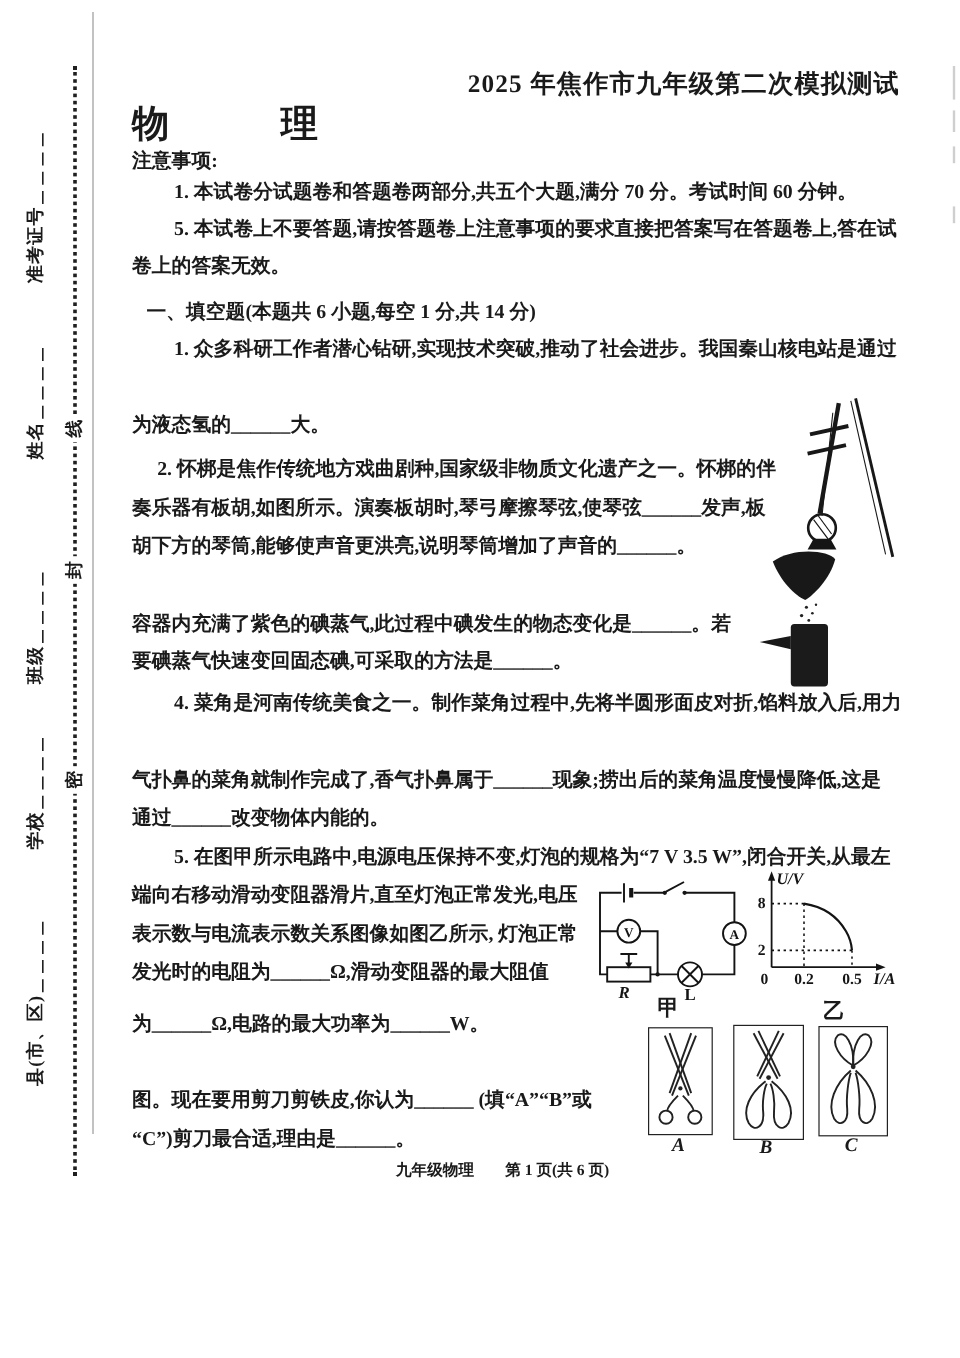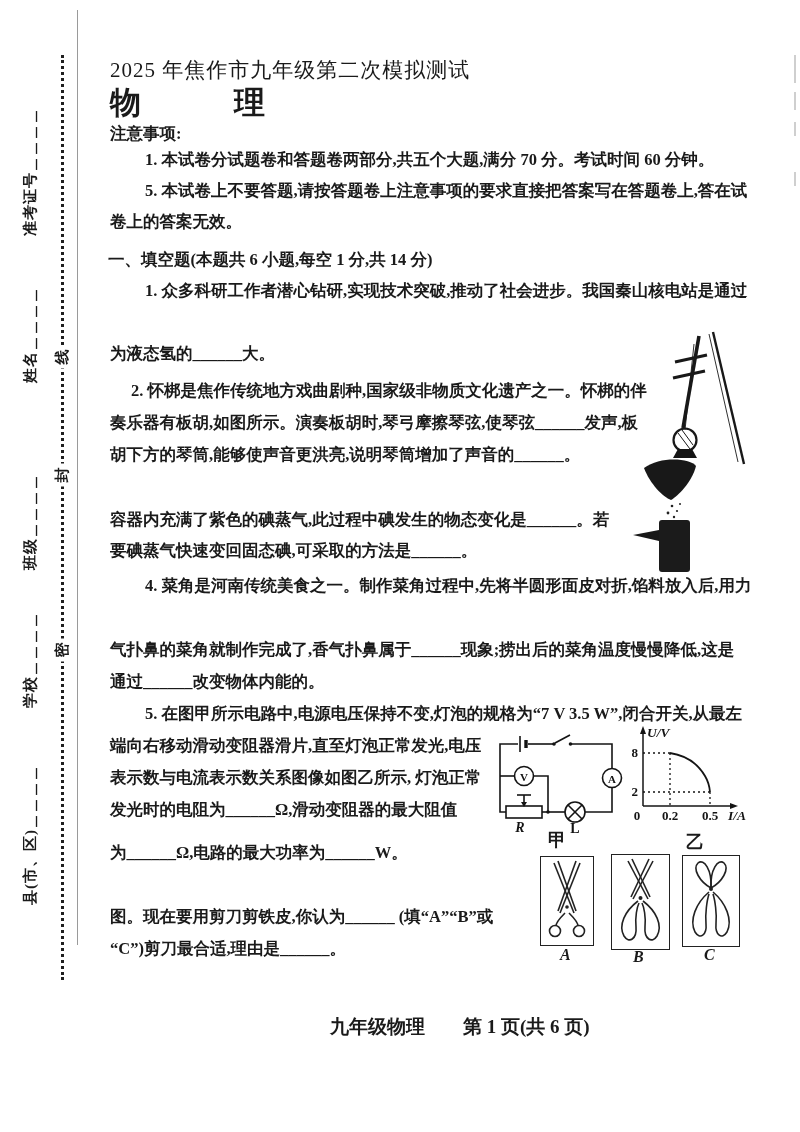--- a/index.html
+++ b/index.html
@@ -3,38 +3,38 @@
 <meta charset="utf-8">
 <style>
   html,body{margin:0;padding:0;background:#e8e8e8;}
   .page{
     position:relative;width:800px;height:1132px;background:#ffffff;
     font-family:"Liberation Serif","DejaVu Serif",serif;color:#1a1a1a;
     overflow:hidden;margin:0 auto;
   }
   .tl{position:absolute;white-space:nowrap;font-size:16.5px;font-weight:700;line-height:1.2;}
   .b{font-weight:700;}
-  .title1{position:absolute;left:110px;width:640px;text-align:left;font-size:21px;font-weight:400;letter-spacing:1px;}
+  .title1{position:absolute;left:110px;width:640px;text-align:right;font-size:21px;font-weight:700;letter-spacing:1px;}
   .subject{position:absolute;left:110px;width:640px;text-align:left;font-size:31px;font-weight:700;}
   .vfield{
     position:absolute;left:30px;transform:translate(-50%,-50%) rotate(-90deg);
     white-space:nowrap;font-size:15px;font-weight:700;letter-spacing:1px;
   }
   .sealline{position:absolute;left:61px;top:55px;height:925px;width:0;border-left:3px dotted #1f1f1f;}
   .sealchar{
     position:absolute;left:62px;transform:translate(-50%,-50%) rotate(-90deg);
     background:#fff;padding:0 4px;font-size:15px;font-weight:700;
   }
   .foldline{position:absolute;left:77px;top:10px;width:1px;height:935px;background:#9a9a9a;}
   .artifact{position:absolute;width:2px;background:#cfcfcf;}
   .fig{position:absolute;}
   .figlabel{position:absolute;font-size:18px;font-weight:700;}
   .scframe{position:absolute;border:1.6px solid #222;background:#fff;}
   .sclabel{position:absolute;font-size:16px;font-weight:700;font-style:italic;}
-  .footer{position:absolute;font-size:19px;font-weight:600;margin-top:48px;}
+  .footer{position:absolute;font-size:13px;font-weight:600;}
   svg{display:block;}
 </style>
 </head>
 <body>
 
 <div class="page">
 
   <div class="sealline"></div>
   <div class="foldline"></div>
 
@@ -54,21 +54,21 @@
   <div class="artifact" style="left:794px;top:172px;height:14px"></div>
 
   <div class="title1" style="top:56px">2025 年焦作市九年级第二次模拟测试</div>
   <div class="subject" style="top:82px">物　　　理</div>
 
   <div class="tl b" style="left:110px;top:124px">注意事项:</div>
   <div class="tl" style="left:145px;top:150px">1. 本试卷分试题卷和答题卷两部分,共五个大题,满分 70 分。考试时间 60 分钟。</div>
   <div class="tl" style="left:145px;top:181px">5. 本试卷上不要答题,请按答题卷上注意事项的要求直接把答案写在答题卷上,答在试</div>
   <div class="tl" style="left:110px;top:212px">卷上的答案无效。</div>
 
-  <div class="tl b" style="left:108px;top:250px">一、填空题(本题共 6 小题,每空 1 分,共 14 分)</div>
+  <div class="tl b" style="left:122px;top:250px">一、填空题(本题共 6 小题,每空 1 分,共 14 分)</div>
 
   <div class="tl" style="left:145px;top:281px">1. 众多科研工作者潜心钻研,实现技术突破,推动了社会进步。我国秦山核电站是通过</div>
   <div class="tl" style="left:110px;top:344px">为液态氢的______大。</div>
 
   <div class="tl" style="left:131px;top:381px">2. 怀梆是焦作传统地方戏曲剧种,国家级非物质文化遗产之一。怀梆的伴</div>
   <div class="tl" style="left:110px;top:413px">奏乐器有板胡,如图所示。演奏板胡时,琴弓摩擦琴弦,使琴弦______发声,板</div>
   <div class="tl" style="left:110px;top:445px">胡下方的琴筒,能够使声音更洪亮,说明琴筒增加了声音的______。</div>
 
   <div class="tl" style="left:110px;top:510px">容器内充满了紫色的碘蒸气,此过程中碘发生的物态变化是______。若</div>
   <div class="tl" style="left:110px;top:541px">要碘蒸气快速变回固态碘,可采取的方法是______。</div>

